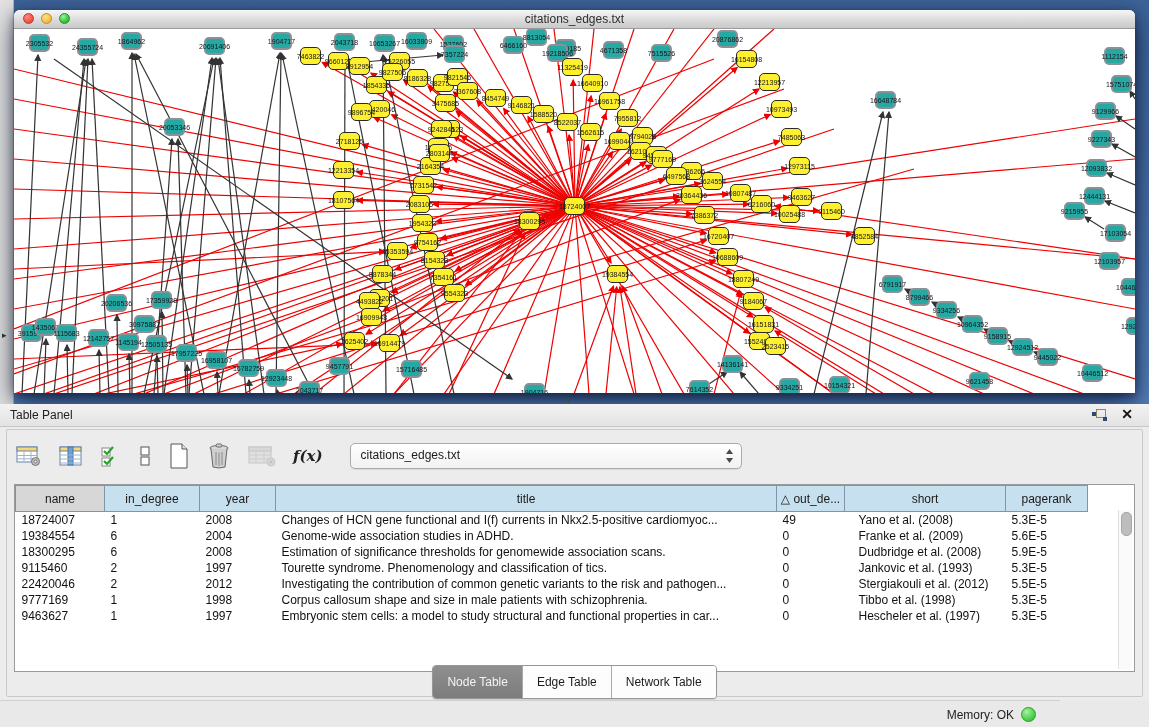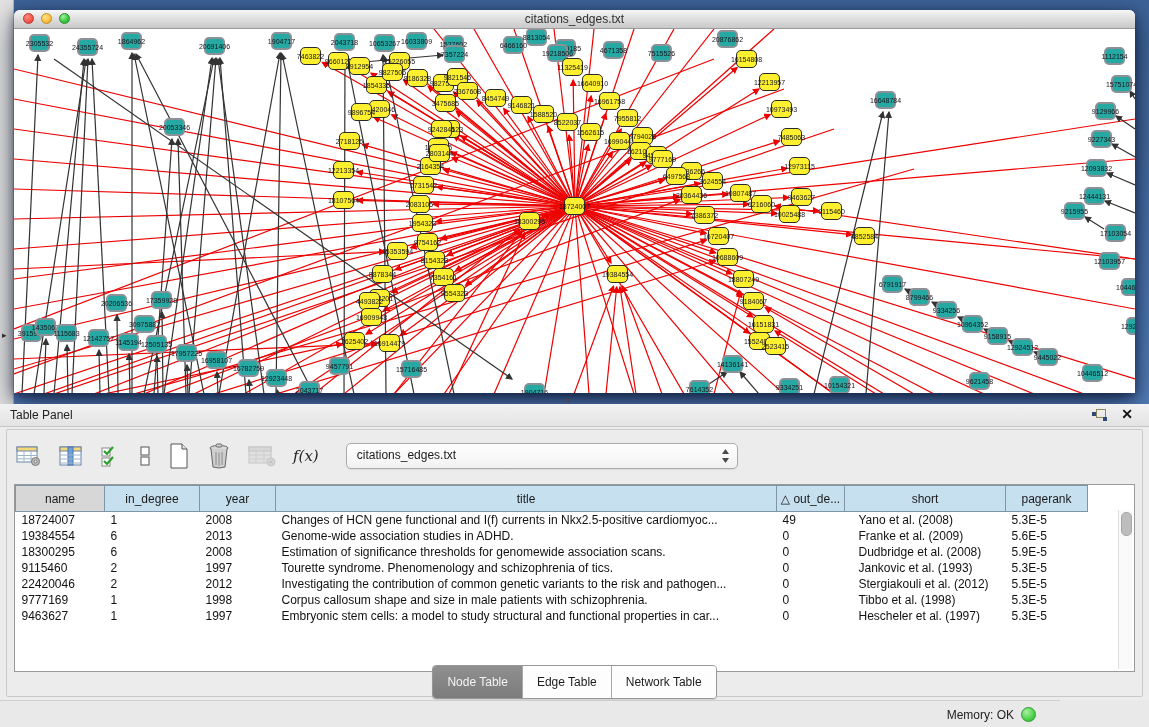--- a/index.html
+++ b/index.html
@@ -40,21 +40,21 @@
   .float-btn .sq1{position:absolute;left:4px;top:1px;width:8px;height:7px;border:1px solid #8f8a55;background:transparent;}
   .float-btn .sq2{position:absolute;left:0;top:4px;width:4px;height:4px;background:#2d4a77;}
   .float-btn .sq3{position:absolute;right:0;bottom:0;width:4px;height:4px;background:#2d4a77;}
   .close-btn{position:absolute;right:16px;top:2px;font-size:14px;font-weight:bold;color:#111;cursor:pointer;}
 
   .tp-inset{position:absolute;left:6px;right:6px;top:25px;bottom:3px;border:1px solid #c9c9c9;border-radius:2px;background:#ececec;}
 
   .toolbar{position:absolute;left:14px;top:33px;height:38px;display:flex;align-items:center;gap:13px;}
   .tbtn{background:none;border:none;padding:2px;margin:0;cursor:pointer;display:flex;align-items:center;}
   .tbtn.disabled{opacity:.45;filter:grayscale(1);cursor:default;}
-  .fx{font-family:"DejaVu Serif",serif;font-style:italic;font-weight:400;font-size:15px;color:#222;}
+  .fx{font-family:"DejaVu Serif",serif;font-style:italic;font-weight:700;font-size:15px;color:#222;}
   .dropdown{margin-left:12px;width:390px;height:24px;border:1px solid #ababab;border-radius:5px;background:linear-gradient(180deg,#ffffff,#f1f1f1);position:relative;box-shadow:0 1px 1px rgba(0,0,0,.08);cursor:pointer;}
   .dropdown .val{position:absolute;left:10px;top:4px;font-size:12px;color:#1b1b1b;}
   .dd-arrows{position:absolute;right:7px;top:4px;width:9px;height:16px;}
 
   .tablewrap{position:absolute;left:14px;top:80px;width:1121px;height:188px;border:1px solid #9a9a9a;background:#fff;box-sizing:border-box;overflow:hidden;}
   table.grid{border-collapse:collapse;table-layout:fixed;width:1072px;font-size:12px;color:#111;}
   table.grid th{height:23px;background:#c7e0ef;border:1px solid #7e96a8;font-weight:normal;font-size:12px;color:#1a1a1a;text-align:center;overflow:hidden;white-space:nowrap;cursor:pointer;}
   table.grid th.first{background:#d7d7d7;}
   table.grid td{height:16px;padding:0 0 0 6px;overflow:hidden;white-space:nowrap;line-height:16px;cursor:default;}
   table.grid td.c-short{text-align:left;padding-left:14px;}
@@ -821,40 +821,40 @@
               <td>1</td>
               <td>2008</td>
               <td>Changes of HCN gene functional and I(f) currents in Nkx2.5-positive cardiomyoc...</td>
               <td>49</td>
               <td class="c-short">Yano et al. (2008)</td>
               <td>5.3E-5</td>
             </tr>
             <tr>
               <td>19384554</td>
               <td>6</td>
-              <td>2013</td>
+              <td>2004</td>
               <td>Genome-wide association studies in ADHD.</td>
               <td>0</td>
               <td class="c-short">Franke et al. (2009)</td>
               <td>5.6E-5</td>
             </tr>
             <tr>
               <td>18300295</td>
               <td>6</td>
               <td>2008</td>
               <td>Estimation of significance thresholds for genomewide association scans.</td>
               <td>0</td>
               <td class="c-short">Dudbridge et al. (2008)</td>
               <td>5.9E-5</td>
             </tr>
             <tr>
               <td>9115460</td>
               <td>2</td>
               <td>1997</td>
-              <td>Tourette syndrome. Phenomenology and schizophrenia of tics.</td>
+              <td>Tourette syndrome. Phenomenology and classification of tics.</td>
               <td>0</td>
               <td class="c-short">Jankovic et al. (1993)</td>
               <td>5.3E-5</td>
             </tr>
             <tr>
               <td>22420046</td>
               <td>2</td>
               <td>2012</td>
               <td>Investigating the contribution of common genetic variants to the risk and pathogen...</td>
               <td>0</td>

